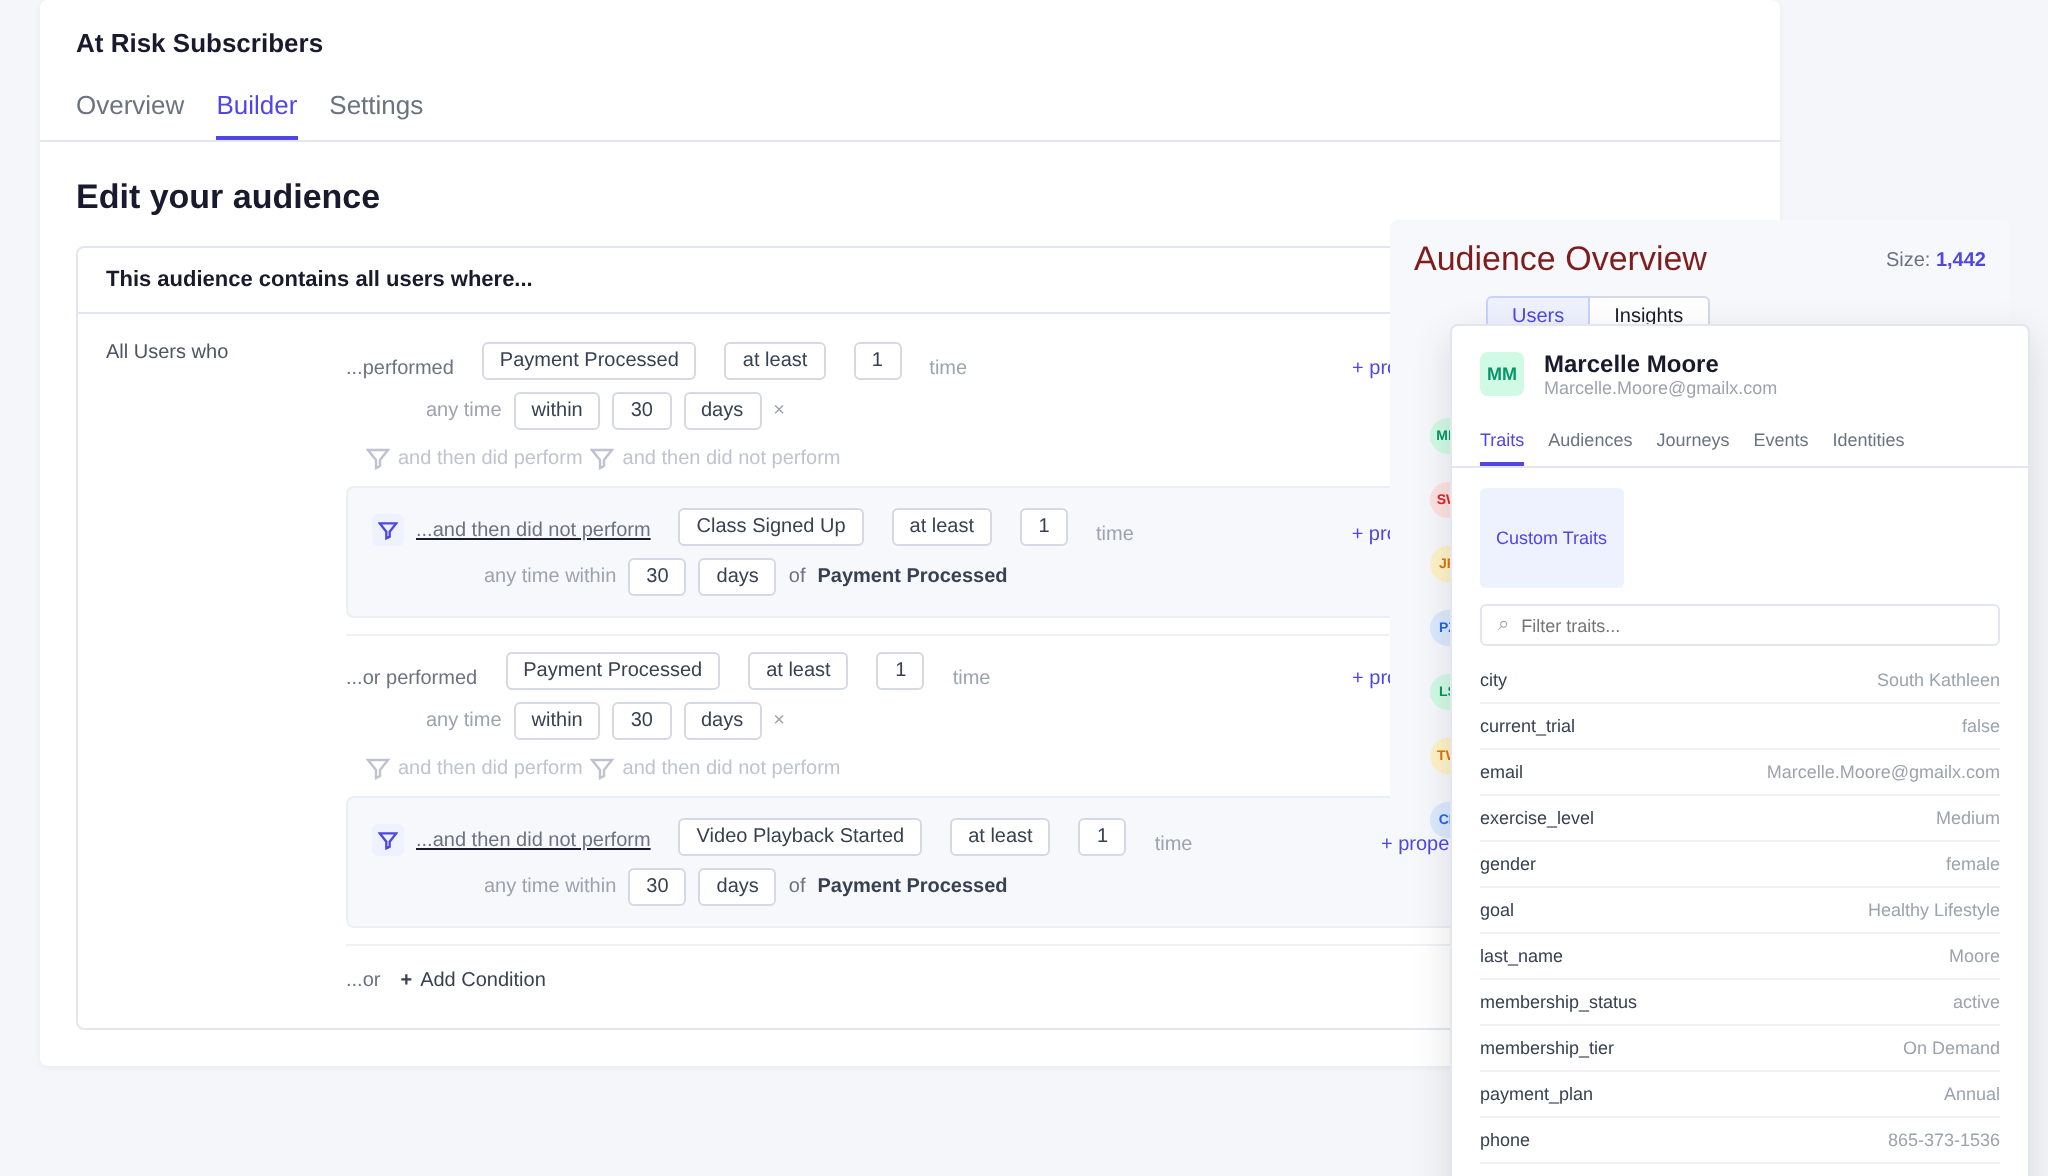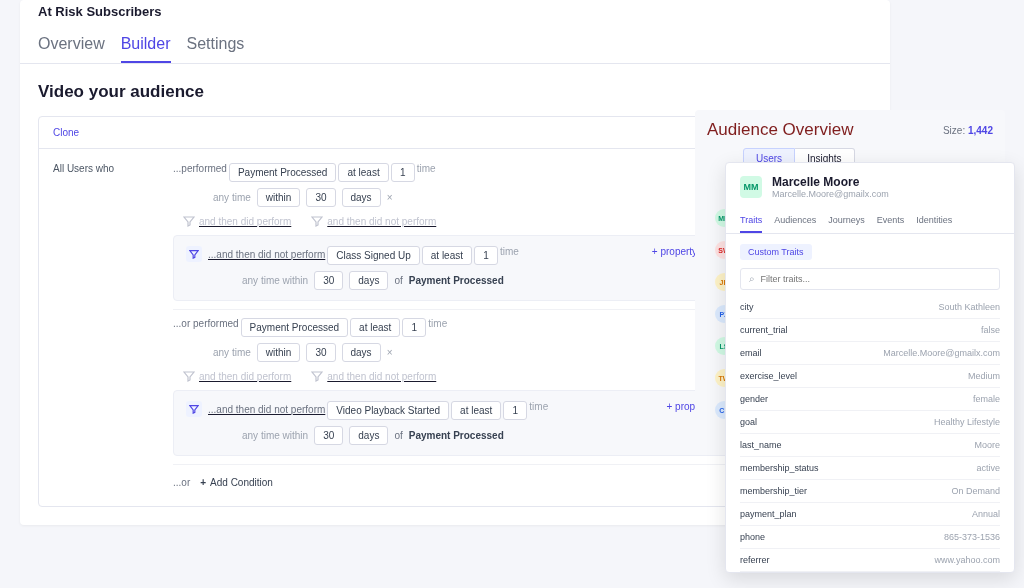--- a/index.html
+++ b/index.html
@@ -1,49 +1,49 @@
 <!DOCTYPE html>
 <html><head>
 <meta charset="utf-8">
 <style>
 * { box-sizing: border-box; margin: 0; padding: 0; }
 body { font-family: -apple-system, BlinkMacSystemFont, "Segoe UI", Arial, sans-serif; background: #f5f6fa; font-size: 11px; color: #1a1a2e; width: 1024px; height: 588px; overflow: hidden; position: relative; }
 
 .main-panel { position: absolute; left: 20px; top: 0; width: 870px; background: #fff; border-radius: 4px; box-shadow: 0 1px 3px rgba(0,0,0,0.05); }
-.page-title { font-size: 13px; font-weight: 600; padding: 4px 18px 8px; color: #1a1a2e; }
+.page-title { font-size: 13px; font-weight: 600; padding: 14px 18px 8px; color: #1a1a2e; }
 .tabs { display: flex; gap: 16px; padding: 0 18px; border-bottom: 1px solid #e4e6ef; }
-.tab { padding: 8px 0; font-size: 16px; color: #6b7280; cursor: pointer; border-bottom: 2px solid transparent; }
+.tab { padding: 8px 0; font-size: 13px; color: #6b7280; cursor: pointer; border-bottom: 2px solid transparent; }
 .tab.active { color: #4f46e5; border-bottom-color: #4f46e5; font-weight: 500; }
 .section-heading { font-size: 17px; font-weight: 700; padding: 18px 18px 14px; color: #1a1a2e; }
 
 .audience-card { margin: 0 18px 18px; border: 1px solid #e4e6ef; border-radius: 4px; }
 .audience-header { display: flex; justify-content: space-between; align-items: center; padding: 10px 14px; border-bottom: 1px solid #e4e6ef; }
 .audience-header-text { font-size: 11px; font-weight: 600; }
 .clone-link { color: #4f46e5; font-size: 10px; cursor: pointer; }
 
 .builder-body { display: flex; }
 .left-col { width: 120px; padding: 14px; font-size: 10px; color: #4b5563; }
 .right-col { flex: 1; padding: 6px 14px 14px; }
 
 .condition-row { position: relative; padding: 8px 0; border-bottom: 1px solid #f0f1f5; }
 .condition-row:last-child { border-bottom: none; }
-.row-top { display: flex; align-items: flex-start; gap: 2px; flex-wrap: wrap; }
+.row-top { display: flex; align-items: flex-end; gap: 14px; flex-wrap: wrap; }
 .row-sub { display: flex; align-items: center; gap: 6px; margin-top: 6px; margin-left: 40px; }
 .connector-label { font-size: 10px; color: #6b7280; }
 .pill { background: #fff; border: 1px solid #d6d8e3; border-radius: 3px; padding: 3px 8px; font-size: 10px; color: #374151; cursor: pointer; }
 .pill.event { min-width: 90px; text-align: center; }
 .pill.num { min-width: 24px; text-align: center; }
 .unit-text { font-size: 10px; color: #9ca3af; }
 .add-prop { font-size: 10px; color: #4f46e5; cursor: pointer; margin-left: auto; }
 .muted-link { font-size: 10px; color: #c0c3cf; cursor: pointer; }
 .row-actions { display: flex; gap: 8px; align-items: center; margin-left: 8px; }
 .icon-btn { width: 14px; height: 14px; display: inline-flex; align-items: center; justify-content: center; color: #9ca3af; cursor: pointer; font-size: 11px; }
 .x-small { color: #9ca3af; font-size: 10px; cursor: pointer; }
 
-.nested-muted { display: flex; gap: 20px; margin-top: 8px; margin-left: 10px; text-decoration: underline; }
+.nested-muted { display: flex; gap: 4px; margin-top: 8px; margin-left: 10px; }
 .nest-option { display: flex; align-items: center; gap: 4px; font-size: 10px; color: #c0c3cf; cursor: pointer; }
 .funnel-icon { width: 12px; height: 12px; display: inline-block; }
 
 .nested-block { background: #f7f8fb; border: 1px solid #eceef5; border-radius: 4px; padding: 10px 12px; margin-top: 8px; position: relative; }
 .nested-block .row-top { margin-left: 0; }
 .nested-label-wrap { display: flex; align-items: center; gap: 6px; text-decoration: underline; }
 .funnel-badge { width: 16px; height: 16px; background: #eef2ff; border-radius: 3px; display: inline-flex; align-items: center; justify-content: center; }
 .of-text { font-size: 10px; color: #6b7280; }
 
 .or-row { display: flex; align-items: center; gap: 10px; padding: 12px 0 4px 0; font-size: 10px; color: #6b7280; }
@@ -68,44 +68,45 @@
 
 .profile-card { position: absolute; left: 725px; top: 162px; width: 290px; background: #fff; border: 1px solid #e4e6ef; border-radius: 4px; box-shadow: 0 6px 20px rgba(0,0,0,0.12); z-index: 10; }
 .profile-header { display: flex; align-items: center; gap: 10px; padding: 12px 14px 10px; }
 .profile-avatar { width: 22px; height: 22px; border-radius: 4px; background: #d1fae5; color: #059669; display: flex; align-items: center; justify-content: center; font-size: 9px; font-weight: 600; }
 .profile-name { font-size: 12px; font-weight: 600; color: #1a1a2e; }
 .profile-email { font-size: 9px; color: #9ca3af; }
 .profile-tabs { display: flex; gap: 12px; padding: 0 14px; border-bottom: 1px solid #e4e6ef; }
 .ptab { font-size: 9px; color: #6b7280; padding: 6px 0; cursor: pointer; border-bottom: 2px solid transparent; }
 .ptab.active { color: #4f46e5; border-bottom-color: #4f46e5; }
 .traits-body { padding: 10px 14px 0; }
-.chip { display: inline-block; background: #eef2ff; color: #4f46e5; font-size: 9px; padding: 3px 8px; border-radius: 3px; margin-bottom: 8px; }
+.chip { display: inline-block; background: #eef2ff; color: #4f46e5; font-size: 9px; padding: 20px 8px; border-radius: 3px; margin-bottom: 8px; }
 .trait-search { display: flex; align-items: center; gap: 6px; border: 1px solid #e4e6ef; border-radius: 3px; padding: 4px 8px; margin-bottom: 6px; }
 .trait-search input { border: none; outline: none; font-size: 9px; flex: 1; color: #374151; }
 .search-glyph { color: #9ca3af; font-size: 10px; }
 .trait-row { display: flex; justify-content: space-between; align-items: center; padding: 6px 0; border-bottom: 1px solid #f0f1f5; font-size: 9px; }
 .trait-key { color: #374151; font-weight: 500; }
 .trait-val { color: #9ca3af; }
 
 svg { display: block; }
 </style>
 </head>
 <body>
 
 <div class="main-panel">
   <div class="page-title">At Risk Subscribers</div>
   <div class="tabs">
     <div class="tab">Overview</div>
     <div class="tab active">Builder</div>
     <div class="tab">Settings</div>
   </div>
-  <div class="section-heading">Video your audience</div>
+  <div class="section-heading">Edit your audience</div>
 
   <div class="audience-card">
     <div class="audience-header">
+      <span class="audience-header-text">This audience contains all users where...</span>
       <span class="clone-link">Clone</span>
     </div>
 
     <div class="builder-body">
       <div class="left-col">All Users who</div>
       <div class="right-col">
 
         <div class="condition-row">
           <div class="row-top">
             <span class="connector-label">...performed</span>

